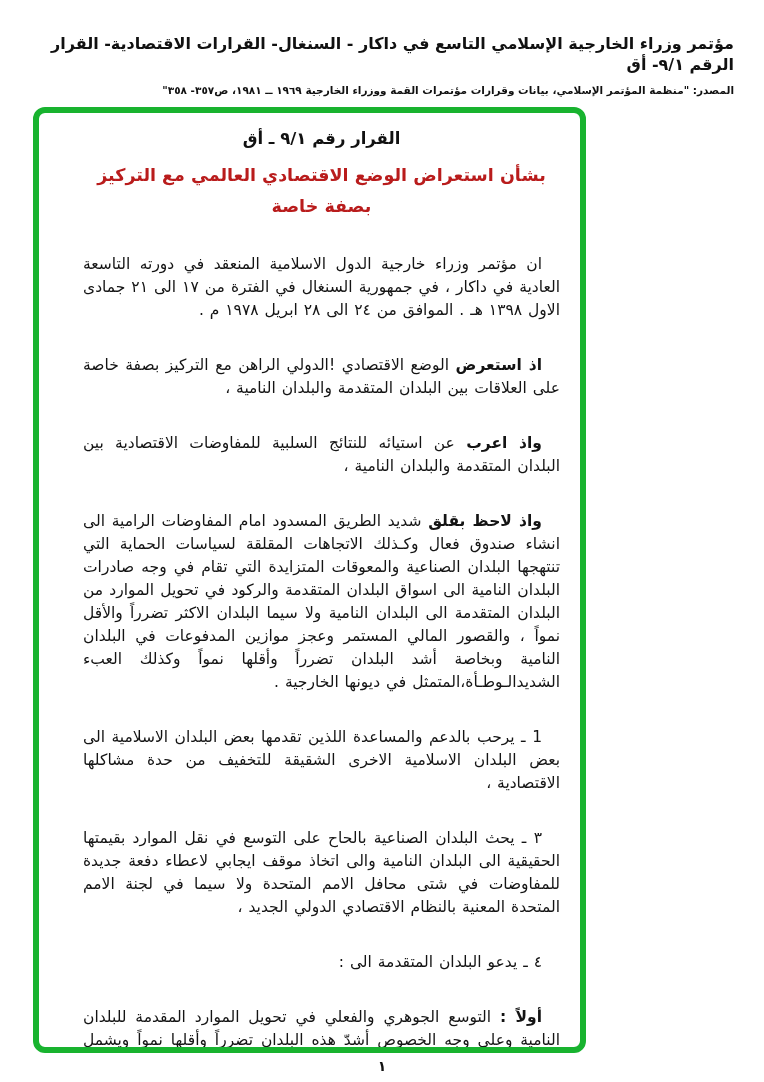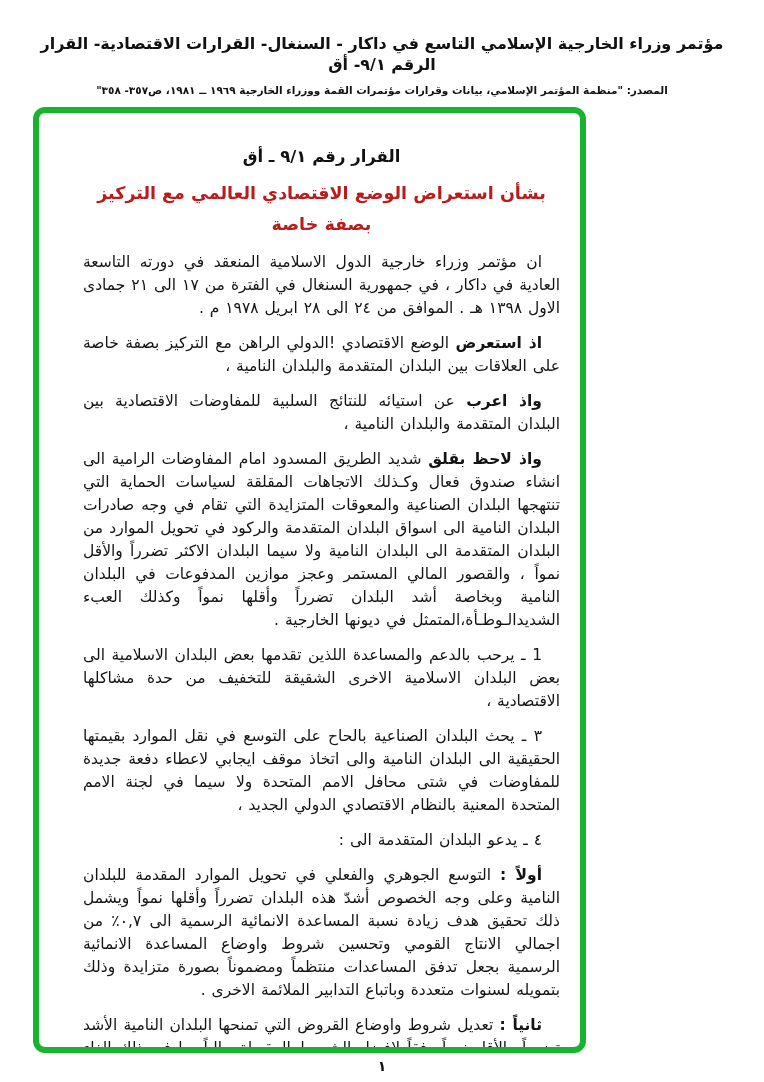--- a/index.html
+++ b/index.html
@@ -13,21 +13,21 @@
   .page {
     position: relative;
     width: 764px; height: 1082px;
     background: #ffffff;
   }
   
   .doc-header {
     position: absolute;
     top: 34px; left: 30px; right: 30px;
     direction: rtl;
-    text-align: center;
+    text-align: right;
   }
   .doc-header .line1 {
     font-weight: bold;
     font-size: 16px;
     letter-spacing: 0;
     line-height: 1.3;
     color: #111;
   }
   .doc-header .line2 {
     font-weight: bold;
@@ -37,21 +37,21 @@
   }
   
   .green-box {
     position: absolute;
     left: 33px; top: 107px;
     width: 553px; height: 946px;
     border: 6px solid #18b32f;
     border-radius: 12px;
     background: #ffffff;
     direction: rtl;
-    padding: 28px 20px 6px 44px;
+    padding: 10px 20px 6px 44px;
     overflow: hidden;
   }
   .res-number {
     text-align: center;
     font-weight: bold;
     font-size: 16.5px;
     margin-top: 6px;
     margin-bottom: 12px;
     color: #111;
   }
@@ -62,21 +62,21 @@
     line-height: 1.75;
     color: #b91c1c;
     margin-bottom: 8px;
   }
   .body-text p {
     font-size: 15.5px;
     line-height: 23px;
     text-align: justify;
     text-align-last: right;
     text-indent: 18px;
-    margin-top: 12px;
+    margin-top: 32px;
     color: #141414;
     word-spacing: 1px;
   }
   .body-text p .lead {
     font-weight: bold;
   }
   
   .page-number {
     position: absolute;
     bottom: 8px; left: 0; right: 0;

